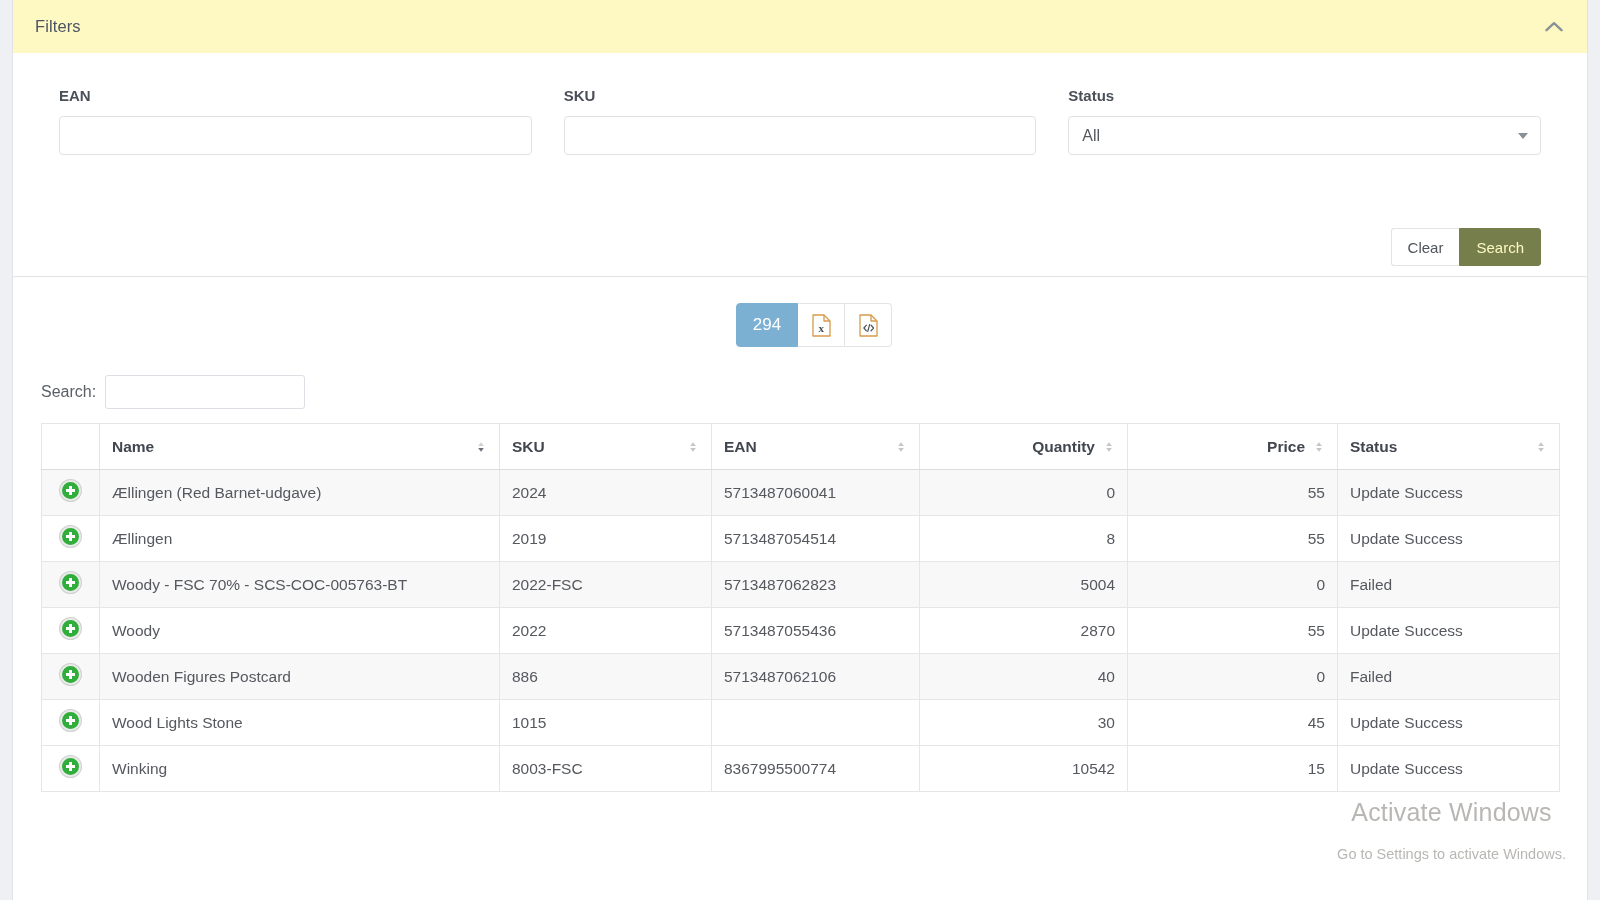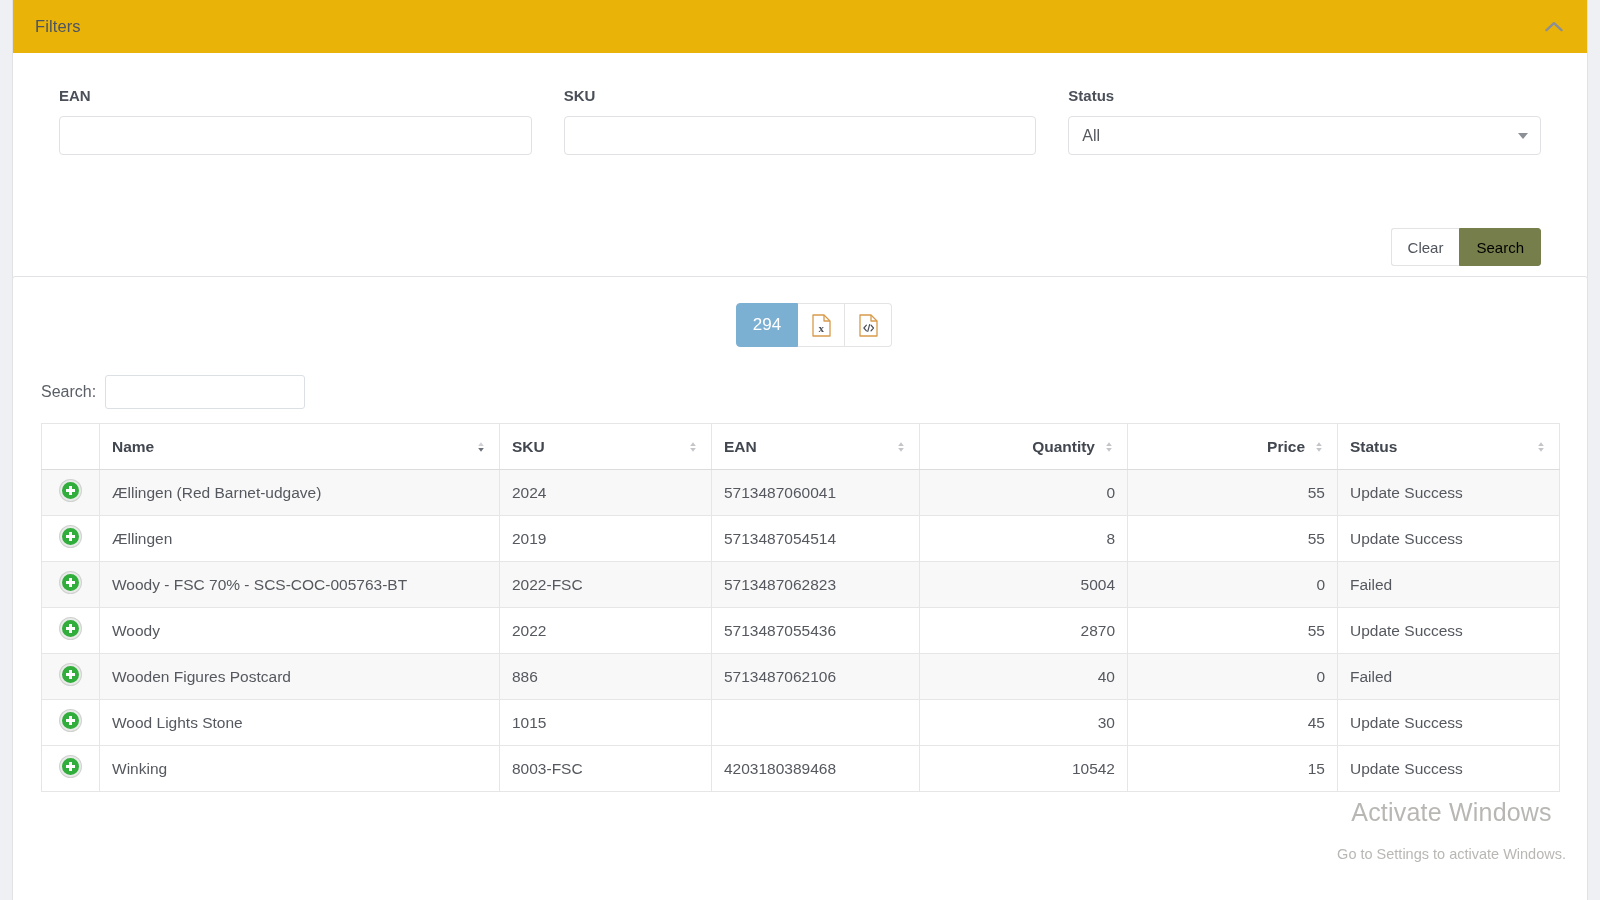--- a/index.html
+++ b/index.html
@@ -16,21 +16,21 @@
   
   .filters-panel {
     position: absolute; left: 12px; top: 0; width: 1576px;
     background: #ffffff;
     border: 1px solid #e0e2e6;
     border-top: none;
     border-radius: 0 0 3px 3px;
   }
   .filters-header {
     height: 53px;
-    background: #eab308;
+    background: #fef9c3;
     display: flex; align-items: center;
     padding: 0 22px;
     position: relative;
   }
   .filters-title {
     font-size: 16.5px;
     color: #4c5463;
     letter-spacing: .1px;
   }
   .collapse-chevron {
@@ -107,21 +107,21 @@
     font-family: "Liberation Sans", sans-serif;
     cursor: pointer;
   }
   .btn-search {
     height: 38px;
     min-width: 78px;
     padding: 0 16px;
     background: #767f4b;
     border: 1px solid #767f4b;
     border-radius: 0 3px 3px 0;
-    color: #000000;
+    color: #fef9c3;
     font-size: 15px;
     font-family: "Liberation Sans", sans-serif;
     cursor: pointer;
   }
 
   
   .table-panel {
     position: absolute; left: 12px; top: 276px; width: 1576px;
     min-height: 640px;
     background: #fff;
@@ -480,21 +480,21 @@
               <td>1015</td>
               <td></td>
               <td class="num">30</td>
               <td class="num">45</td>
               <td>Update Success</td>
             </tr>
             <tr class="even">
               <td class="cell-exp"><span class="expand-icon"></span></td>
               <td>Winking</td>
               <td>8003-FSC</td>
-              <td>4203180389468</td>
+              <td>8367995500774</td>
               <td class="num">10542</td>
               <td class="num">15</td>
               <td>Update Success</td>
             </tr>
           </tbody>
       </table>
     </div>
   </section>
 
   <div class="win-watermark">

